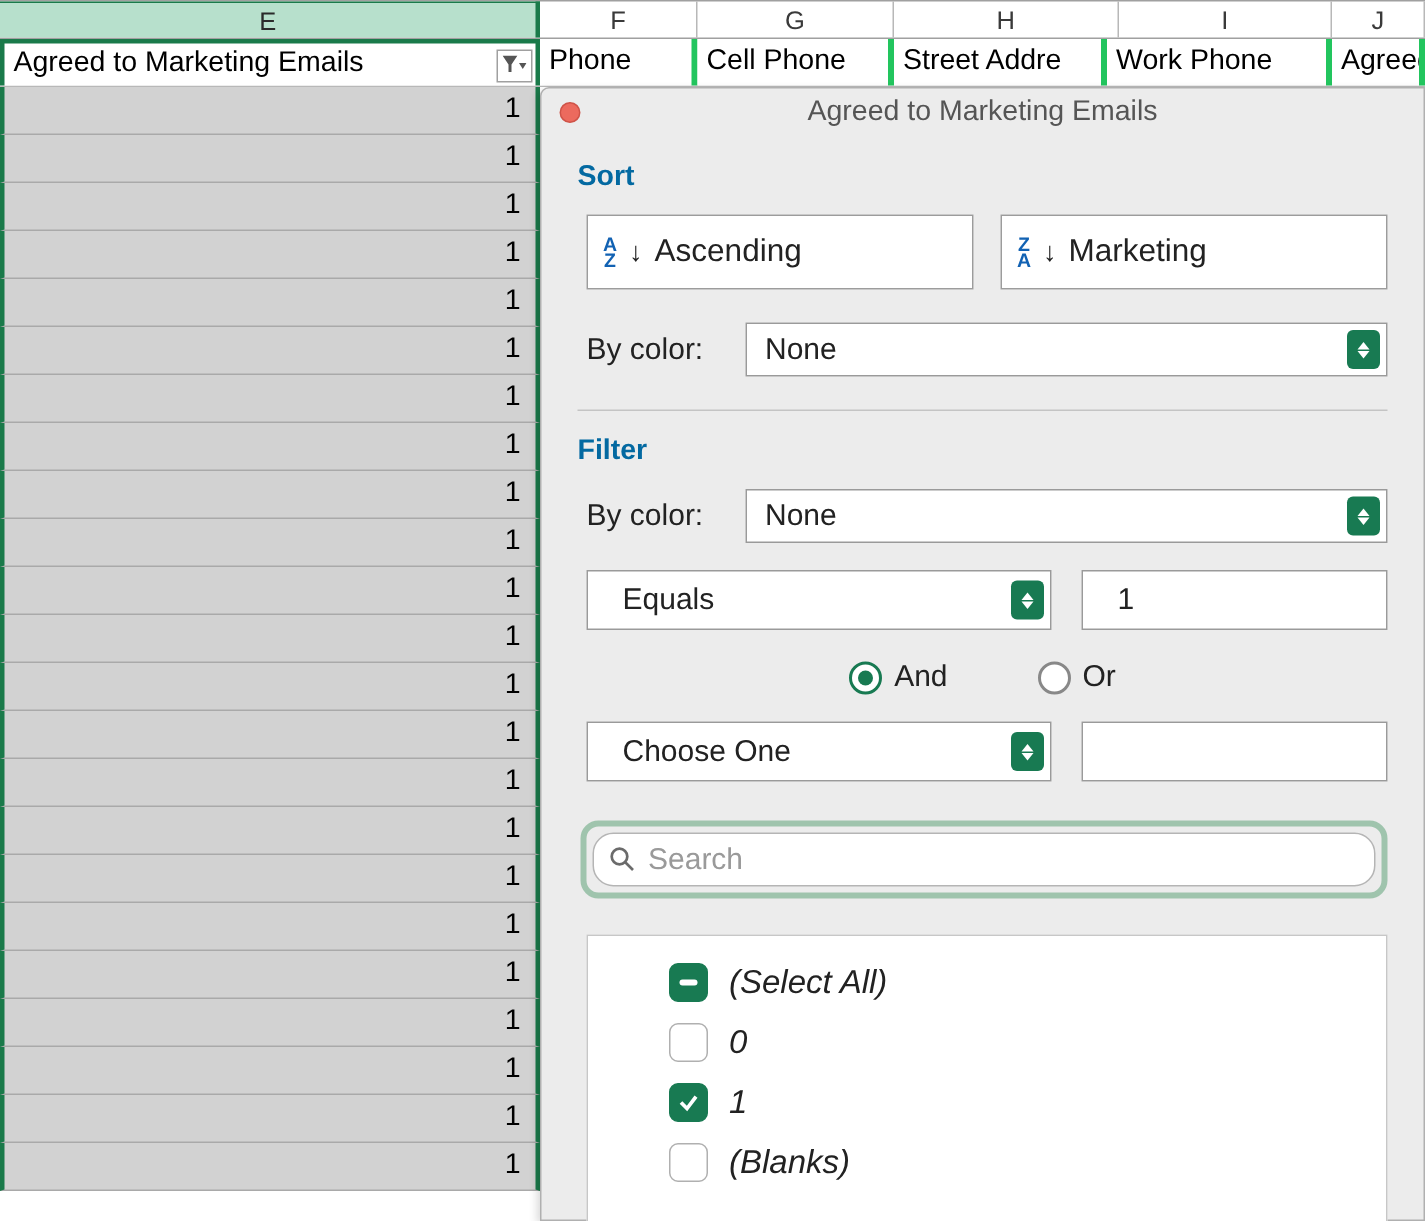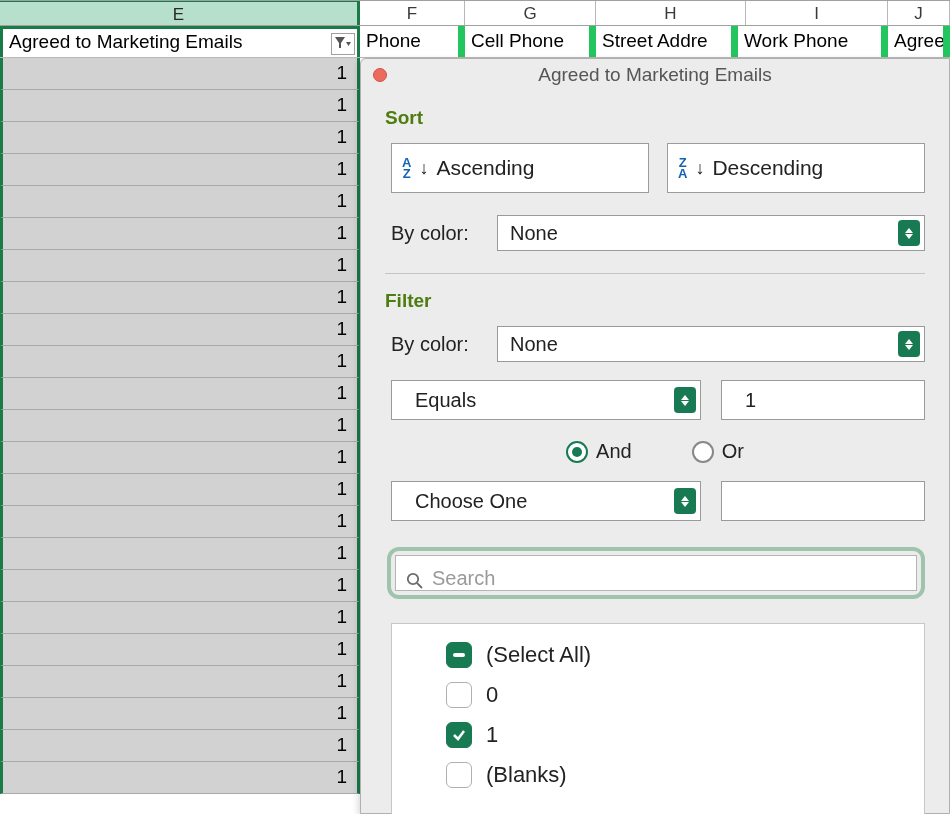--- a/index.html
+++ b/index.html
@@ -31,21 +31,21 @@
   }
 
   
   .row1 {
     display: flex;
     height: 32px;
     border-bottom: 1px solid #b8b8b8;
   }
   .row1 .cell {
     height: 100%;
-    border-right: 7px solid #22c55e;
+    border-right: 4px solid #22c55e;
     font-size: 19px;
     color: #000;
     padding: 4px 6px 0 6px;
     white-space: nowrap;
     overflow: hidden;
     background: #fff;
   }
   .row1 .cell.selcol {
     border-left: 3px solid #1a7a4a;
     border-right: 3px solid #1a7a4a;
@@ -118,21 +118,21 @@
   }
   .panel-title {
     position: absolute;
     left: 0; right: 0;
     text-align: center;
     font-size: 19px;
     color: #555;
     pointer-events: none;
   }
   .panel-body { padding: 10px 24px 0 24px; }
-  .sect-label { font-size: 19px; font-weight: 600; color: #4d7c0f; margin: 6px 0 14px 0; }
+  .sect-label { font-size: 19px; font-weight: 600; color: #0369a1; margin: 6px 0 14px 0; }
 
   .sortbtns { display: flex; gap: 18px; margin-left: 6px; }
   .sortbtn {
     flex: 1;
     height: 50px;
     border: 1px solid #9c9c9c;
     background: #fff;
     display: flex;
     align-items: center;
     gap: 8px;
@@ -200,37 +200,37 @@
   .radio.checked .disc::after { content:""; width:10px;height:10px;border-radius:50%;background:#187a52; }
 
   .search-wrap {
     margin: 26px 0 0 2px;
     border: 4px solid #9fc4ad;
     border-radius: 12px;
     padding: 4px;
   }
   .search {
     width:100%; height:36px;
-    border:1px solid #b5b5b5; border-radius:0;
+    border:1px solid #b5b5b5; border-radius:14px;
     background:#fff;
-    display:flex; align-items:flex-end; gap:8px;
+    display:flex; align-items:center; gap:8px;
     padding: 0 10px;
   }
   .search input {
     flex:1; border:none; outline:none; font-size:20px; color:#333; background:transparent;
   }
   .search input::placeholder { color:#9a9a9a; }
 
   .checklist {
     margin: 24px 0 0 6px;
     background:#fff;
     border:1px solid #c7c7c7;
     padding: 18px 0 24px 54px;
   }
-  .checkitem { display:flex; align-items:center; gap:14px; font-size:22px; color:#222; margin: 0 0 14px 0; cursor:pointer; }
+  .checkitem { display:flex; align-items:center; gap:14px; font-size:22px; color:#222; margin: 0 0 14px 0; cursor:pointer;font-style:italic; }
   .checkbox {
     width:26px;height:26px;border-radius:6px;border:1px solid #b0b0b0;background:#fff;display:flex;align-items:center;justify-content:center;
   }
   .checkbox.on { background:#187a52; border-color:#187a52; }
   .checkbox.mixed { background:#187a52; border-color:#187a52; }
   .checkbox.mixed::after { content:""; width:12px;height:4px;background:#fff;border-radius:2px; }
   .checkbox.on svg { stroke:#fff; }
 </style>
 </head>
 <body>
@@ -303,21 +303,21 @@
             </div>
           <span class="arrow-down">↓</span>
           <span>Ascending</span>
         </div>
         <div class="sortbtn">
           <div class="az-icon">
               <span>Z</span>
               <span>A</span>
             </div>
           <span class="arrow-down">↓</span>
-          <span>Descending</span>
+          <span>Marketing</span>
         </div>
       </div>
 
       <div class="row-field">
         <label>By color:</label>
         <div class="select">
           <span>None</span>
           <div class="chev">
               <div class="tri-up"></div>
               <div class="tri-down"></div>

